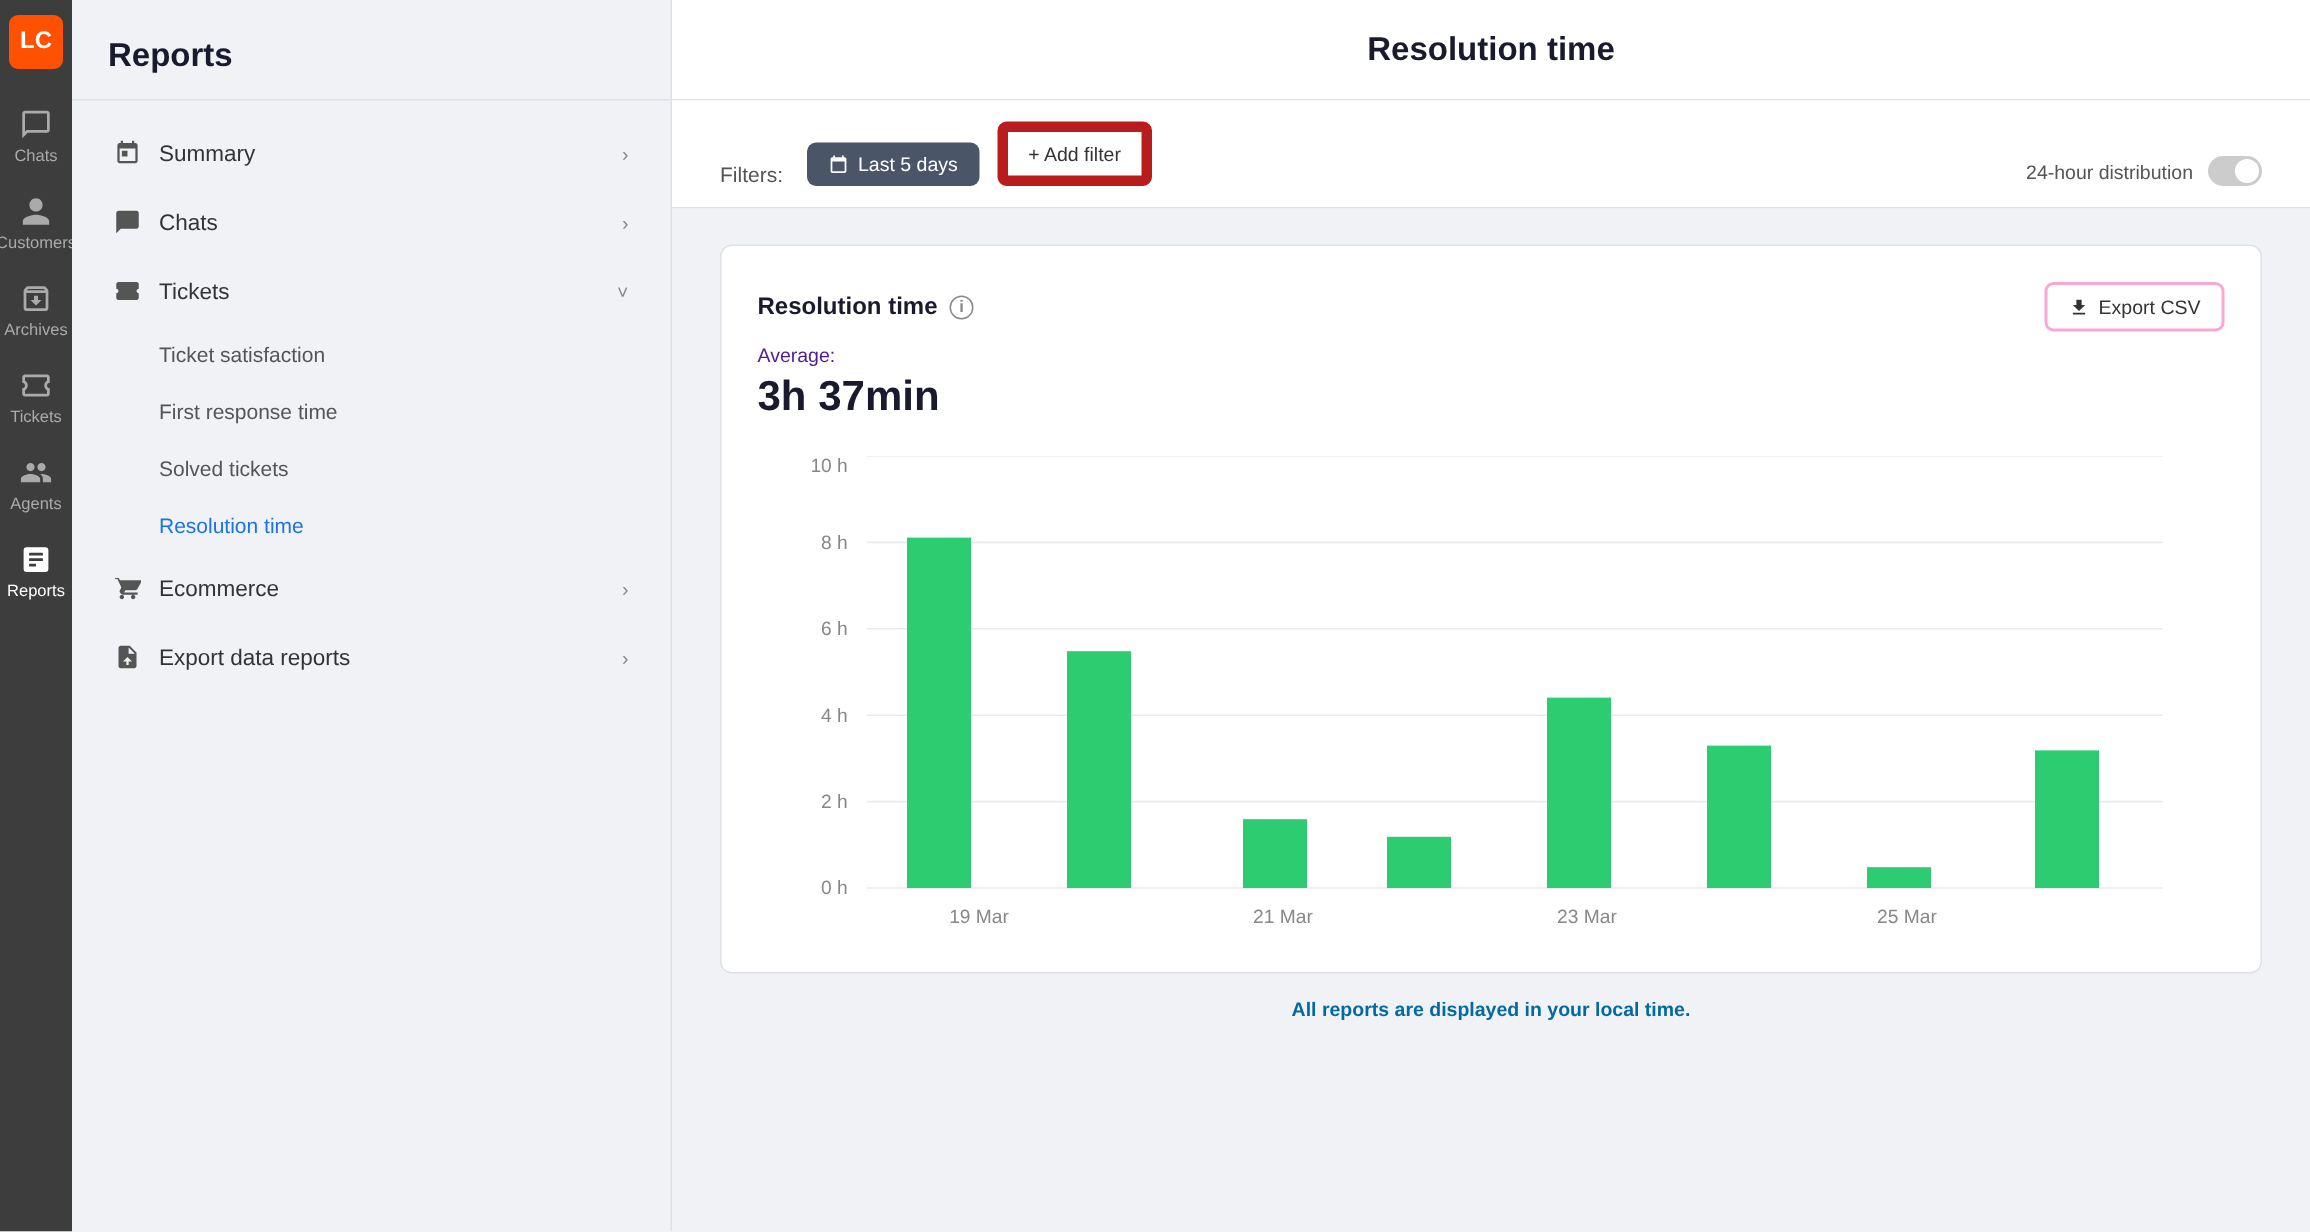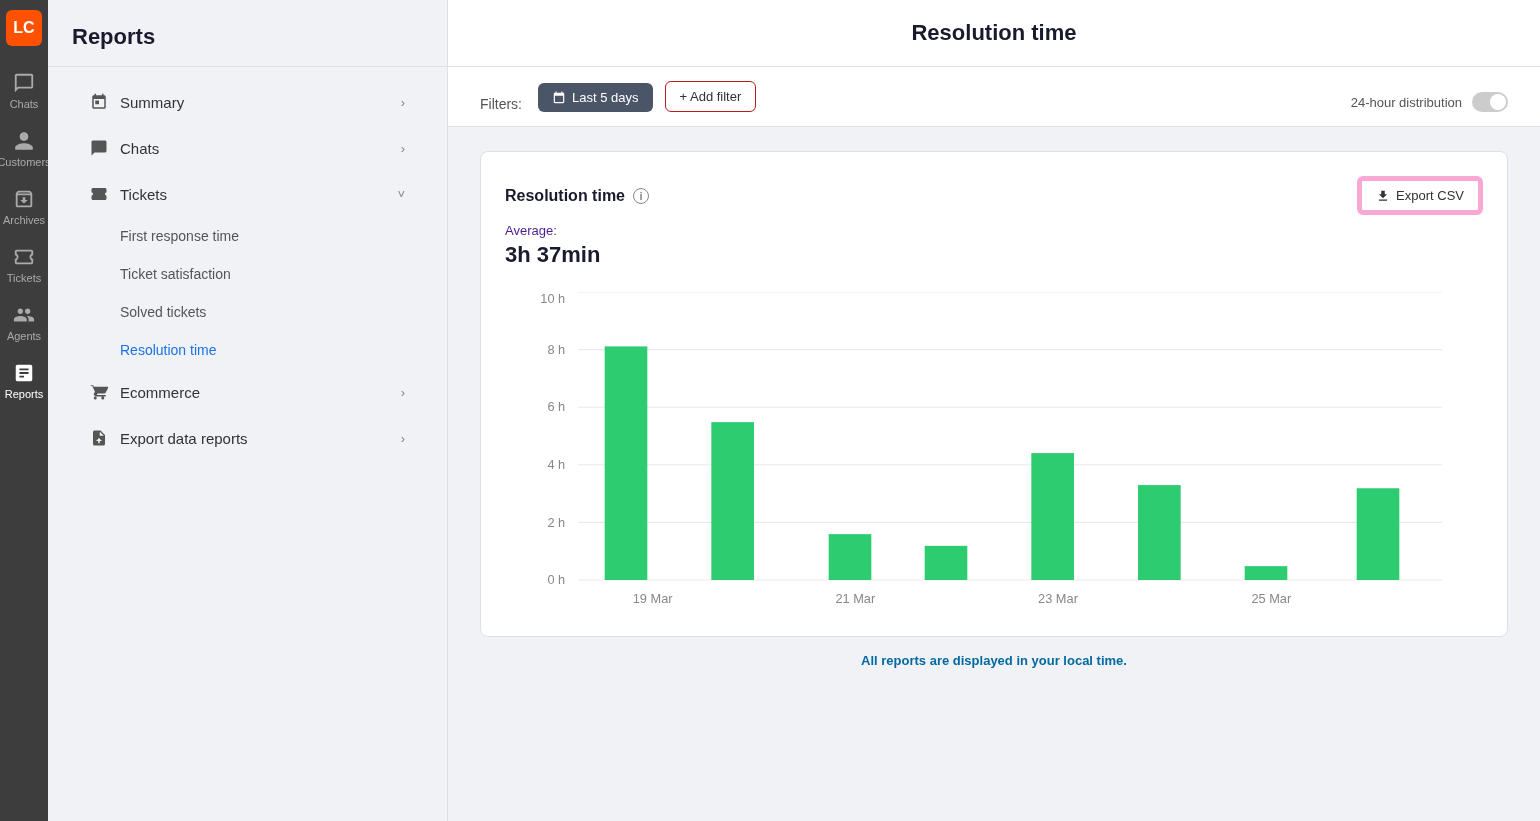--- a/index.html
+++ b/index.html
@@ -51,21 +51,21 @@
       flex-direction: column;
       flex-shrink: 0;
     }
     .nav-header {
       padding: 24px 24px 16px;
       font-size: 22px;
       font-weight: 700;
       color: #1a1a2e;
       border-bottom: 1px solid #dde1e7;
     }
-    .nav-items { padding: 12px 18px; }
+    .nav-items { padding: 12px 4px; }
     .nav-item {
       display: flex;
       align-items: center;
       padding: 14px 24px;
       cursor: pointer;
       font-size: 15px;
       color: #333;
       justify-content: space-between;
     }
     .nav-item-left { display: flex; align-items: center; gap: 12px; }
@@ -113,21 +113,21 @@
       border-radius: 6px;
       font-size: 13px;
       cursor: pointer;
       display: flex;
       align-items: center;
       gap: 6px;
     }
     .add-filter-btn {
       background: white;
       color: #333;
-      border: 1px solid #b91c1c;
+      border: 7px solid #b91c1c;
       padding: 7px 14px;
       border-radius: 6px;
       font-size: 13px;
       cursor: pointer;
     }
     .distribution-toggle {
       margin-left: auto;
       display: flex;
       align-items: center;
       gap: 10px;
@@ -187,32 +187,32 @@
       border-radius: 50%;
       display: inline-flex;
       align-items: center;
       justify-content: center;
       font-size: 11px;
       color: #888;
       cursor: pointer;
     }
     .export-btn {
       background: white;
-      border: 5px solid #f9a8d4;
+      border: 2px solid #f9a8d4;
       padding: 7px 14px;
       border-radius: 6px;
       font-size: 13px;
       cursor: pointer;
       display: flex;
       align-items: center;
       gap: 6px;
       color: #333;
     }
     .average-label { font-size: 13px; color: #4c1d95; margin-bottom: 4px; }
-    .average-value { font-size: 22px; font-weight: 700; color: #1a1a2e; margin-bottom: 24px; }
+    .average-value { font-size: 28px; font-weight: 700; color: #1a1a2e; margin-bottom: 24px; }
 
     
     .chart-wrapper {
       position: relative;
       height: 320px;
     }
     .chart-svg {
       width: 100%;
       height: 100%;
     }
@@ -302,22 +302,22 @@
       <div class="nav-item">
         <div class="nav-item-left">
           <svg viewBox="0 0 24 24">
               <path d="M22 10V6c0-1.11-.9-2-2-2H4c-1.1 0-1.99.89-1.99 2v4c1.1 0 1.99.9 1.99 2s-.89 2-2 2v4c0 1.1.9 2 2 2h16c1.1 0 2-.9 2-2v-4c-1.1 0-2-.9-2-2s.9-2 2-2z"></path>
             </svg>
           <span>Tickets</span>
         </div>
         <span class="chevron">˅</span>
       </div>
       <div class="sub-items">
+        <div class="sub-item">Ticket satisfaction</div>
         <div class="sub-item">First response time</div>
-        <div class="sub-item">Ticket satisfaction</div>
         <div class="sub-item">Solved tickets</div>
         <div class="sub-item active">Resolution time</div>
       </div>
     </div>
 
     <div class="nav-item">
       <div class="nav-item-left">
         <svg viewBox="0 0 24 24">
             <path d="M7 18c-1.1 0-1.99.9-1.99 2S5.9 22 7 22s2-.9 2-2-.9-2-2-2zM1 2v2h2l3.6 7.59-1.35 2.45c-.16.28-.25.61-.25.96C5 16.1 6.9 18 9 18h12v-2H9.42c-.14 0-.25-.11-.25-.25l.03-.12.9-1.63H19c.75 0 1.41-.41 1.75-1.03l3.58-6.49A1 1 0 0023.46 5H5.21l-.94-2H1zm16 16c-1.1 0-1.99.9-1.99 2s.89 2 1.99 2 2-.9 2-2-.9-2-2-2z"></path>
           </svg>

